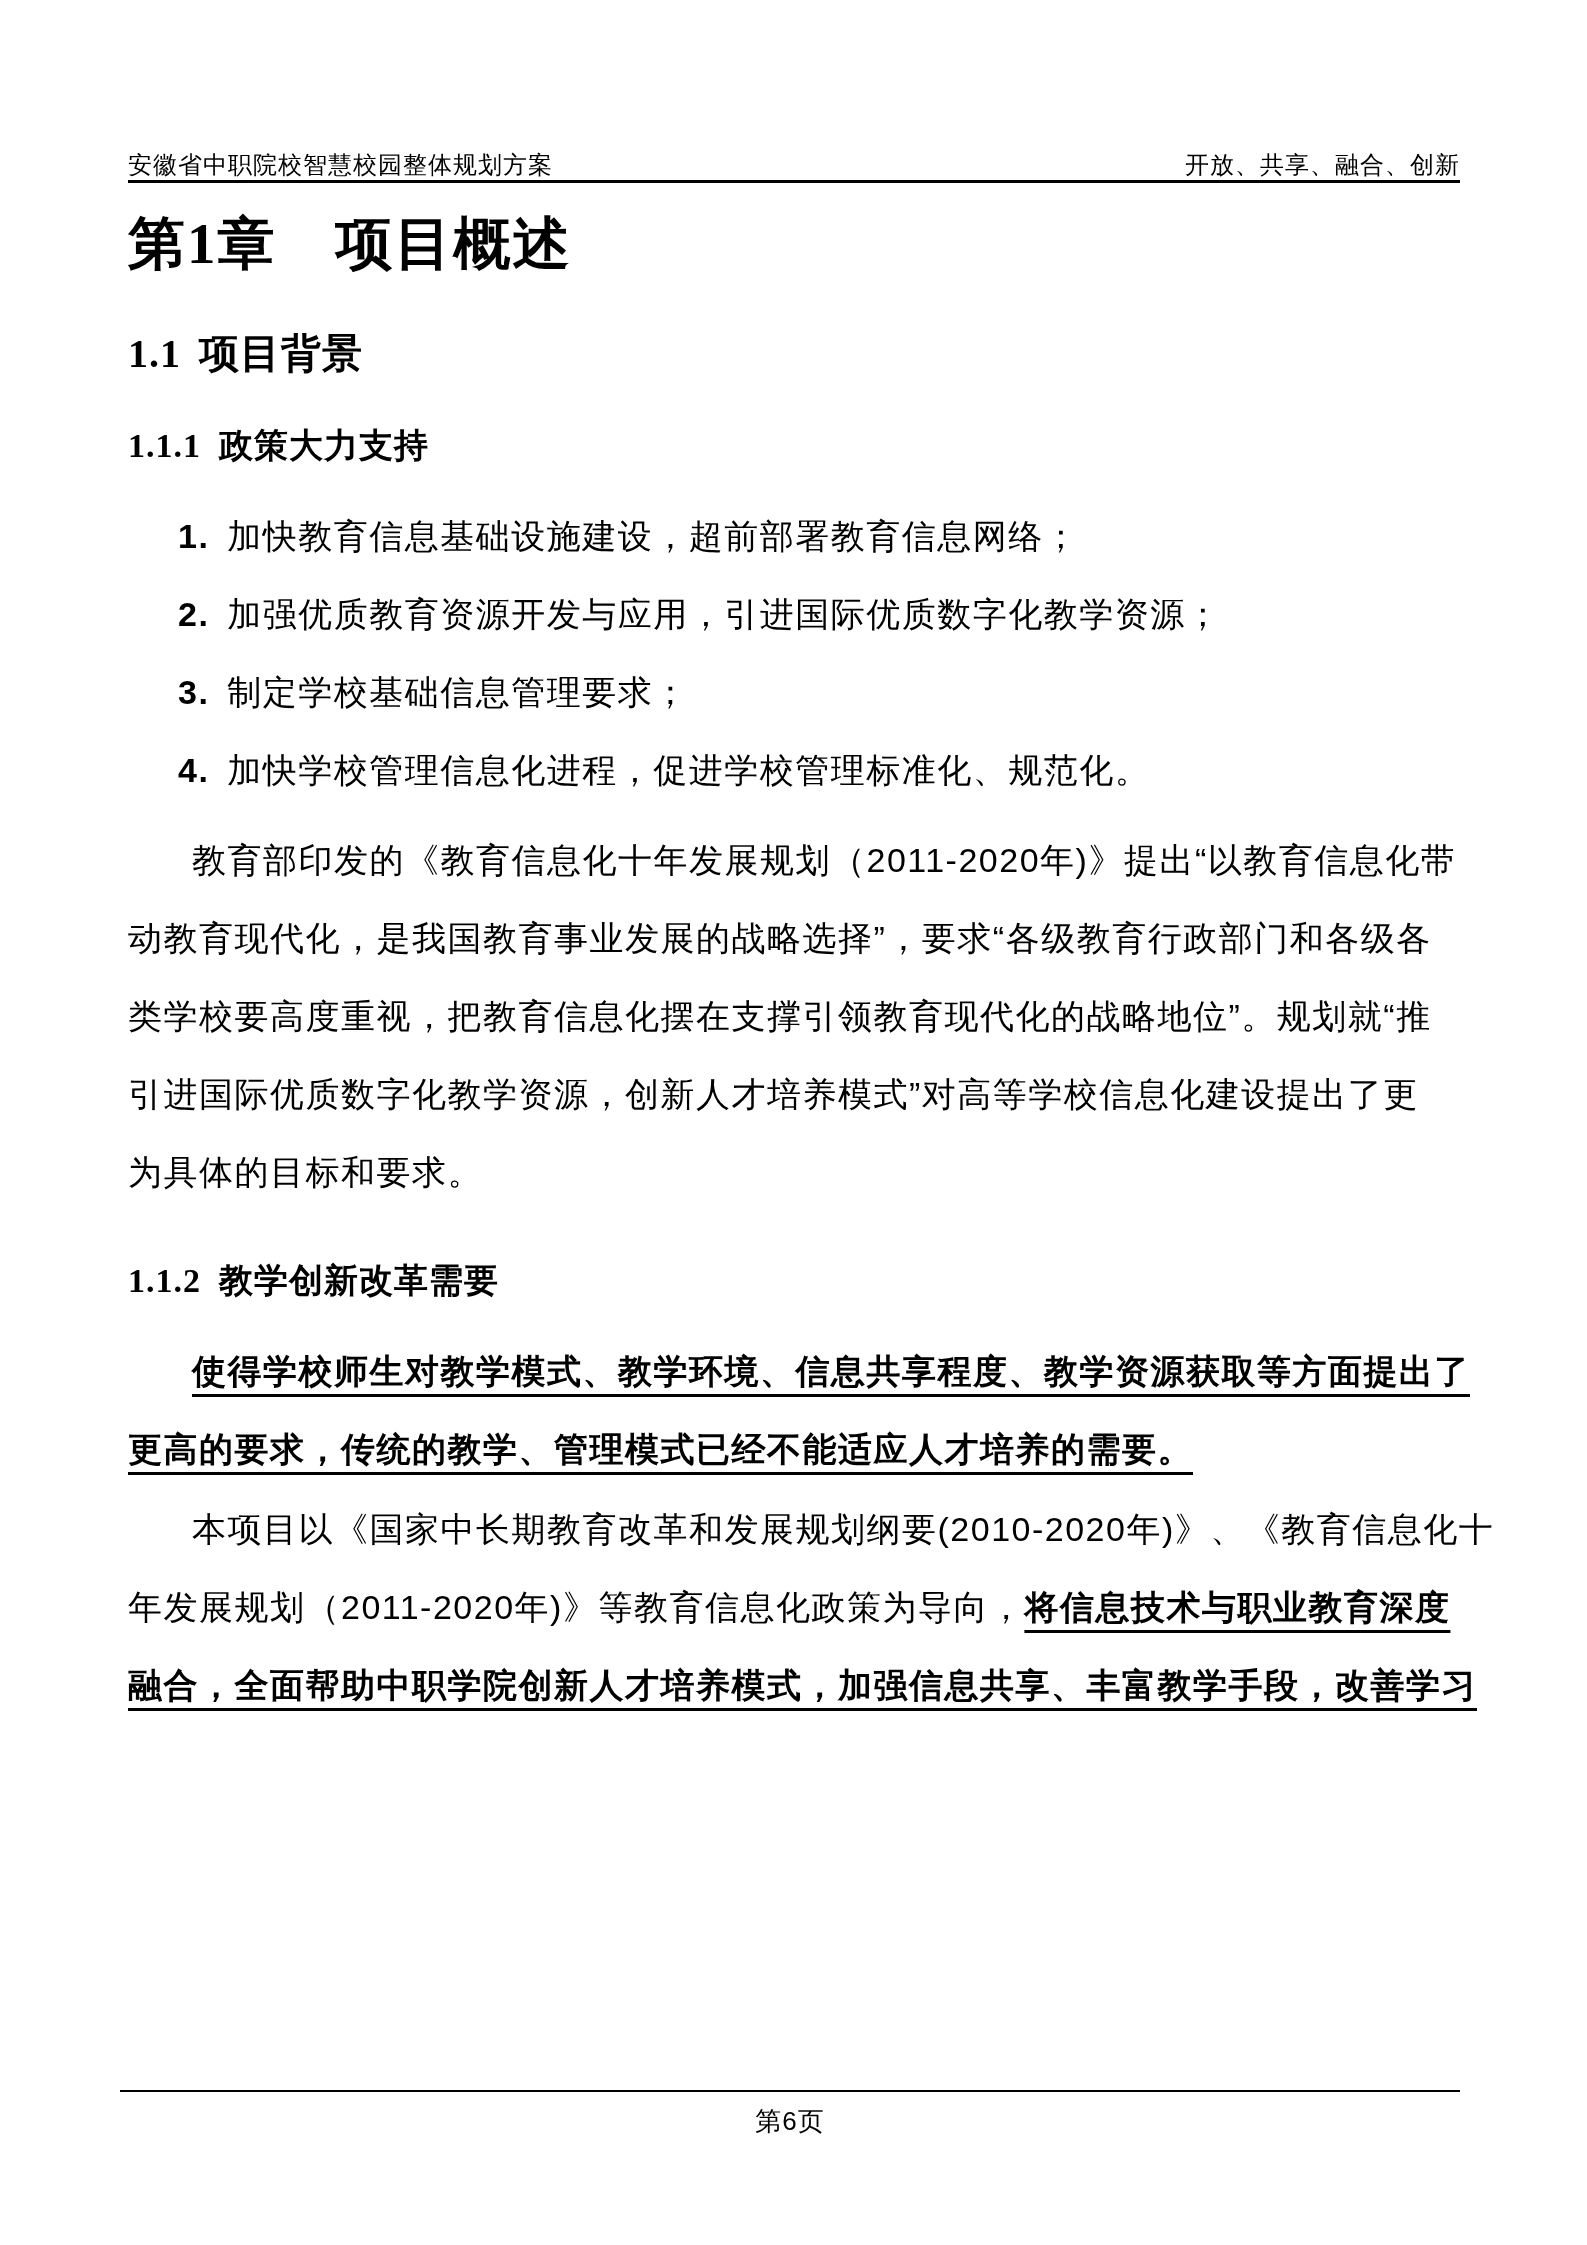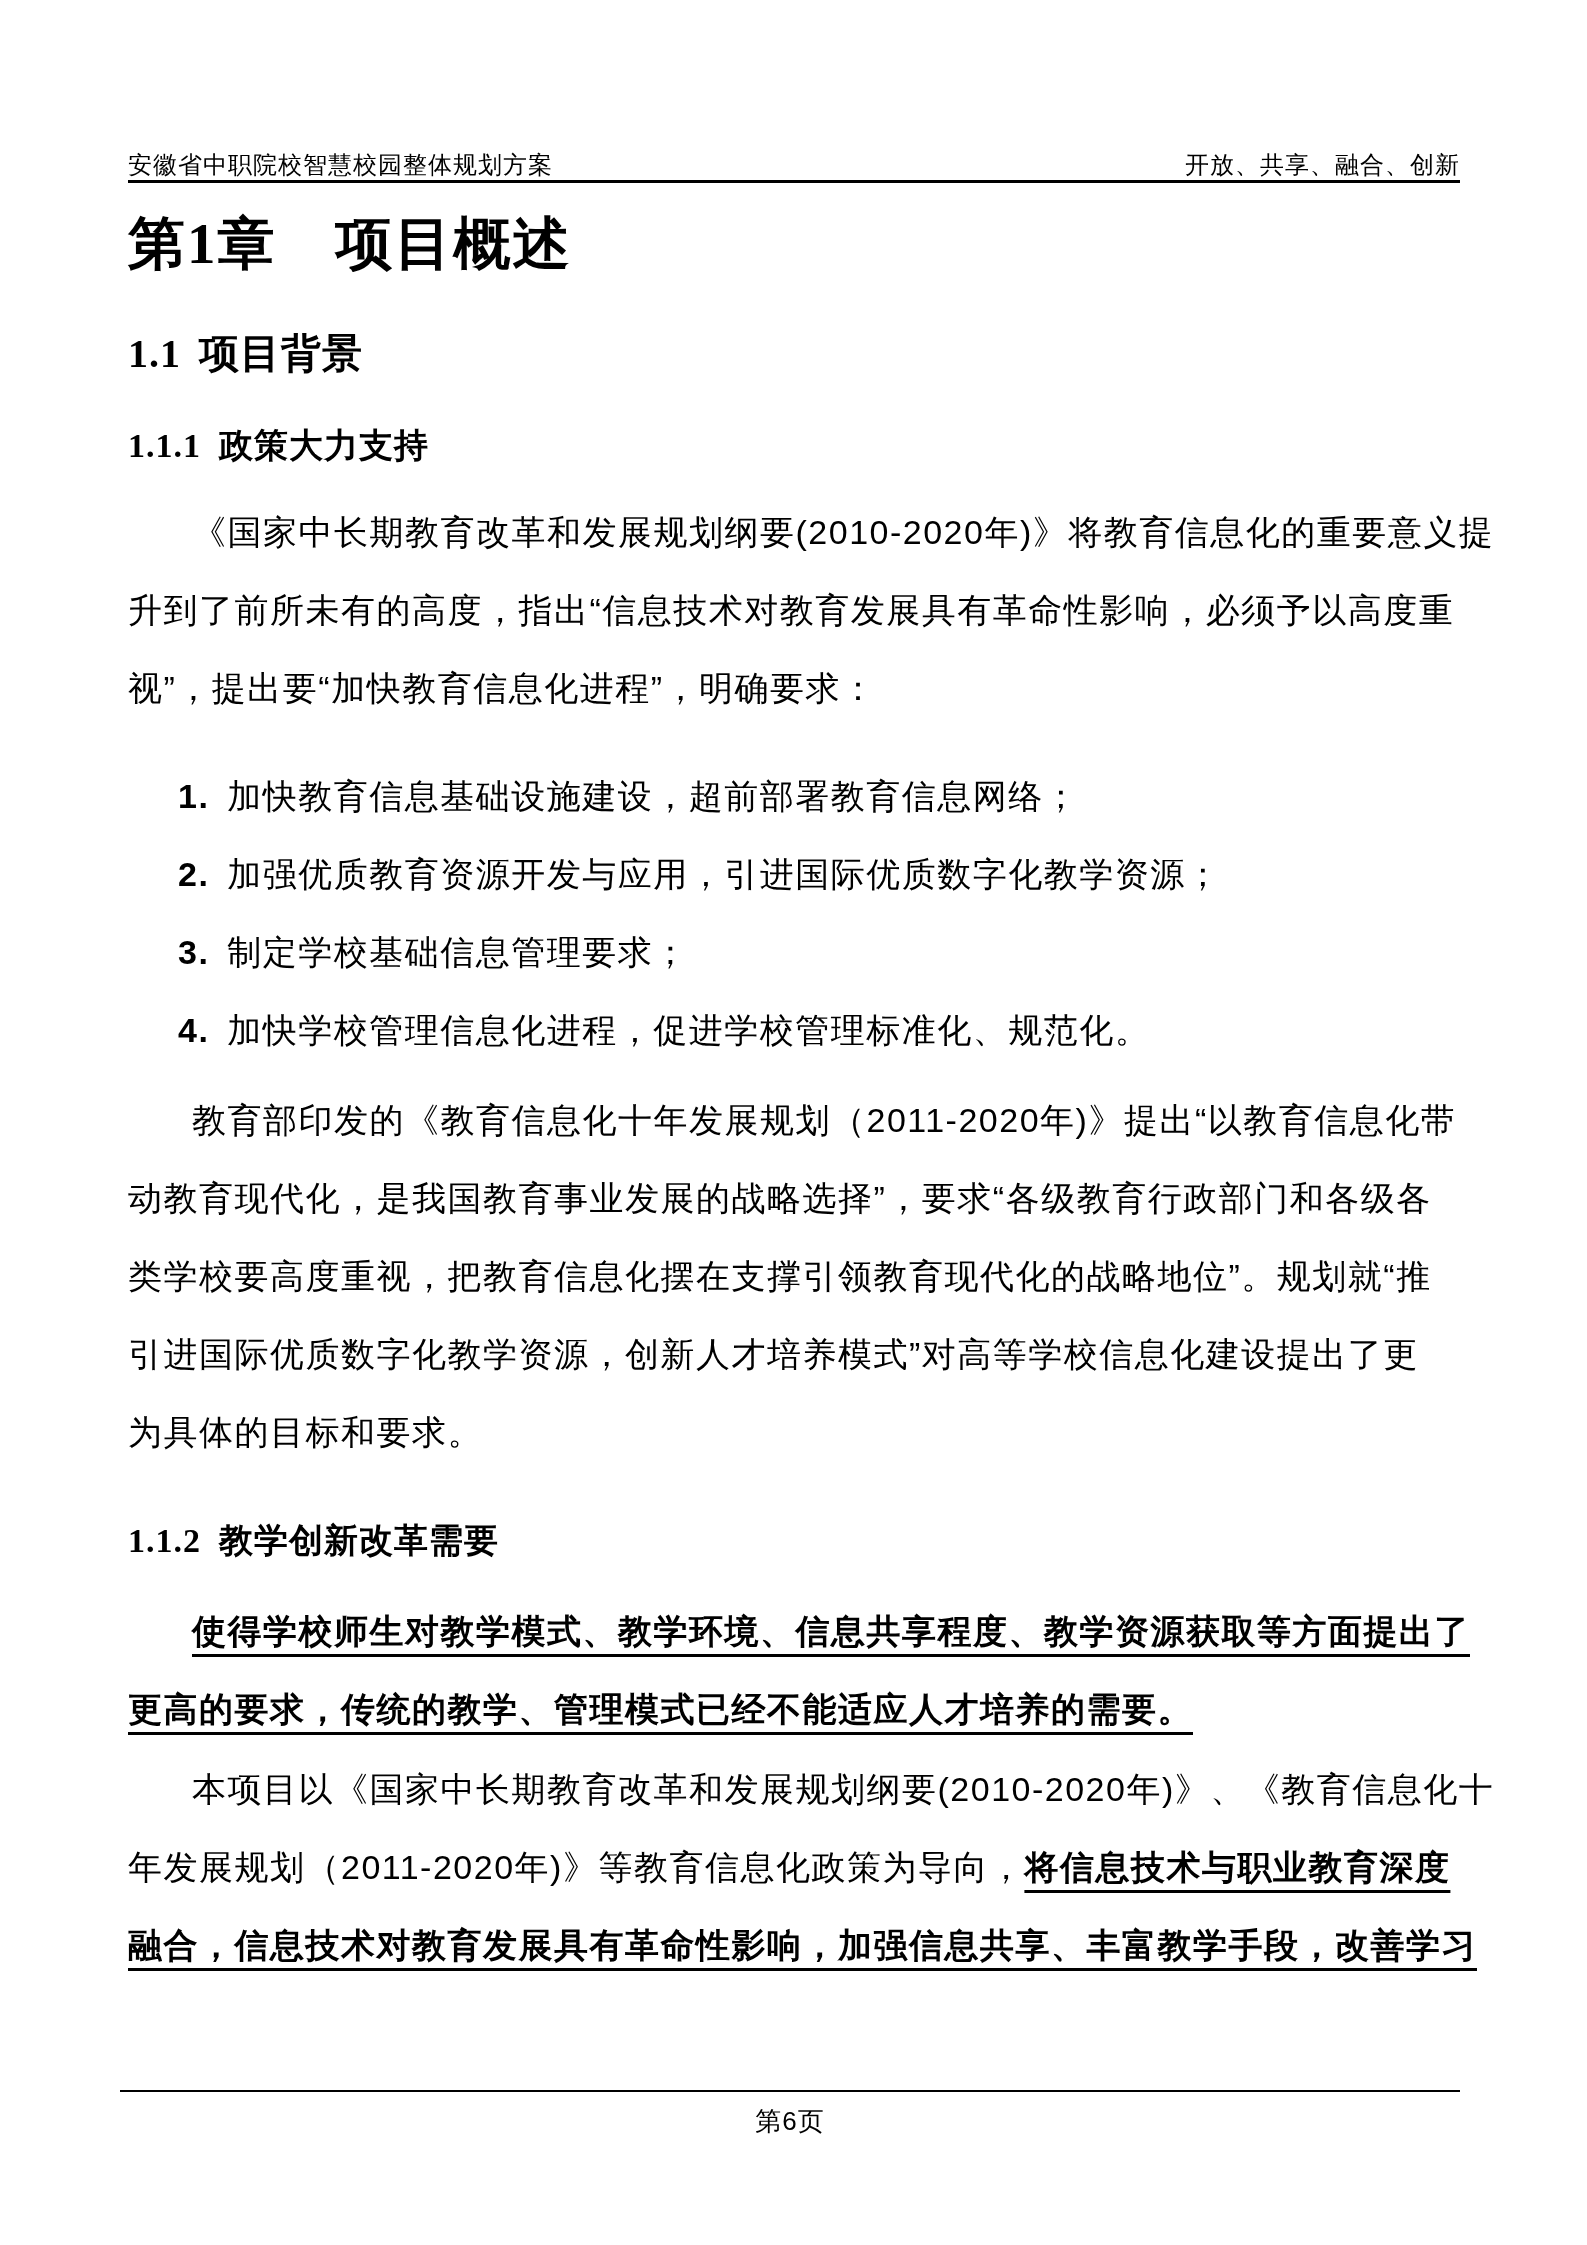--- a/index.html
+++ b/index.html
@@ -117,25 +117,20 @@
     <div class="chapter-title">第1章　项目概述</div>
 
     <div class="h2">
       <span class="sec-num">1.1</span><span>项目背景</span>
     </div>
 
     <div class="h3">
       <span class="sec-num">1.1.1</span><span>政策大力支持</span>
     </div>
 
-    <div class="para p1">
-      <div class="body-line indent">《国家中长期教育改革和发展规划纲要(2010-2020年)》将教育信息化的重要意义提</div>
-      <div class="body-line">升到了前所未有的高度，指出“信息技术对教育发展具有革命性影响，必须予以高度重</div>
-      <div class="body-line">视”，提出要“加快教育信息化进程”，明确要求：</div>
-    </div>
 
     <div class="num-list">
       <div class="list-item">
         <span class="list-num">1.</span><span>加快教育信息基础设施建设，超前部署教育信息网络；</span>
       </div>
       <div class="list-item">
         <span class="list-num">2.</span><span>加强优质教育资源开发与应用，引进国际优质数字化教学资源；</span>
       </div>
       <div class="list-item">
         <span class="list-num">3.</span><span>制定学校基础信息管理要求；</span>
@@ -158,21 +153,21 @@
     </div>
 
     <div class="para p3">
       <div class="body-line indent"><span class="bu">使得学校师生对教学模式、教学环境、信息共享程度、教学资源获取等方面提出了</span></div>
       <div class="body-line"><span class="bu">更高的要求，传统的教学、管理模式已经不能适应人才培养的需要。</span></div>
     </div>
 
     <div class="para p4">
       <div class="body-line indent">本项目以《国家中长期教育改革和发展规划纲要(2010-2020年)》、《教育信息化十</div>
       <div class="body-line"><span>年发展规划（2011-2020年)》等教育信息化政策为导向，</span><span class="bu">将信息技术与职业教育深度</span></div>
-      <div class="body-line"><span class="bu">融合，信息技术对教育发展具有革命性影响，加强信息共享、丰富教学手段，改善学习</span></div>
+      <div class="body-line"><span class="bu">融合，全面帮助中职学院创新人才培养模式，加强信息共享、丰富教学手段，改善学习</span></div>
     </div>
 
   </div>
 
   <div class="footer">
     <span>第6页</span>
   </div>
 </div>
 
 </body></html>

